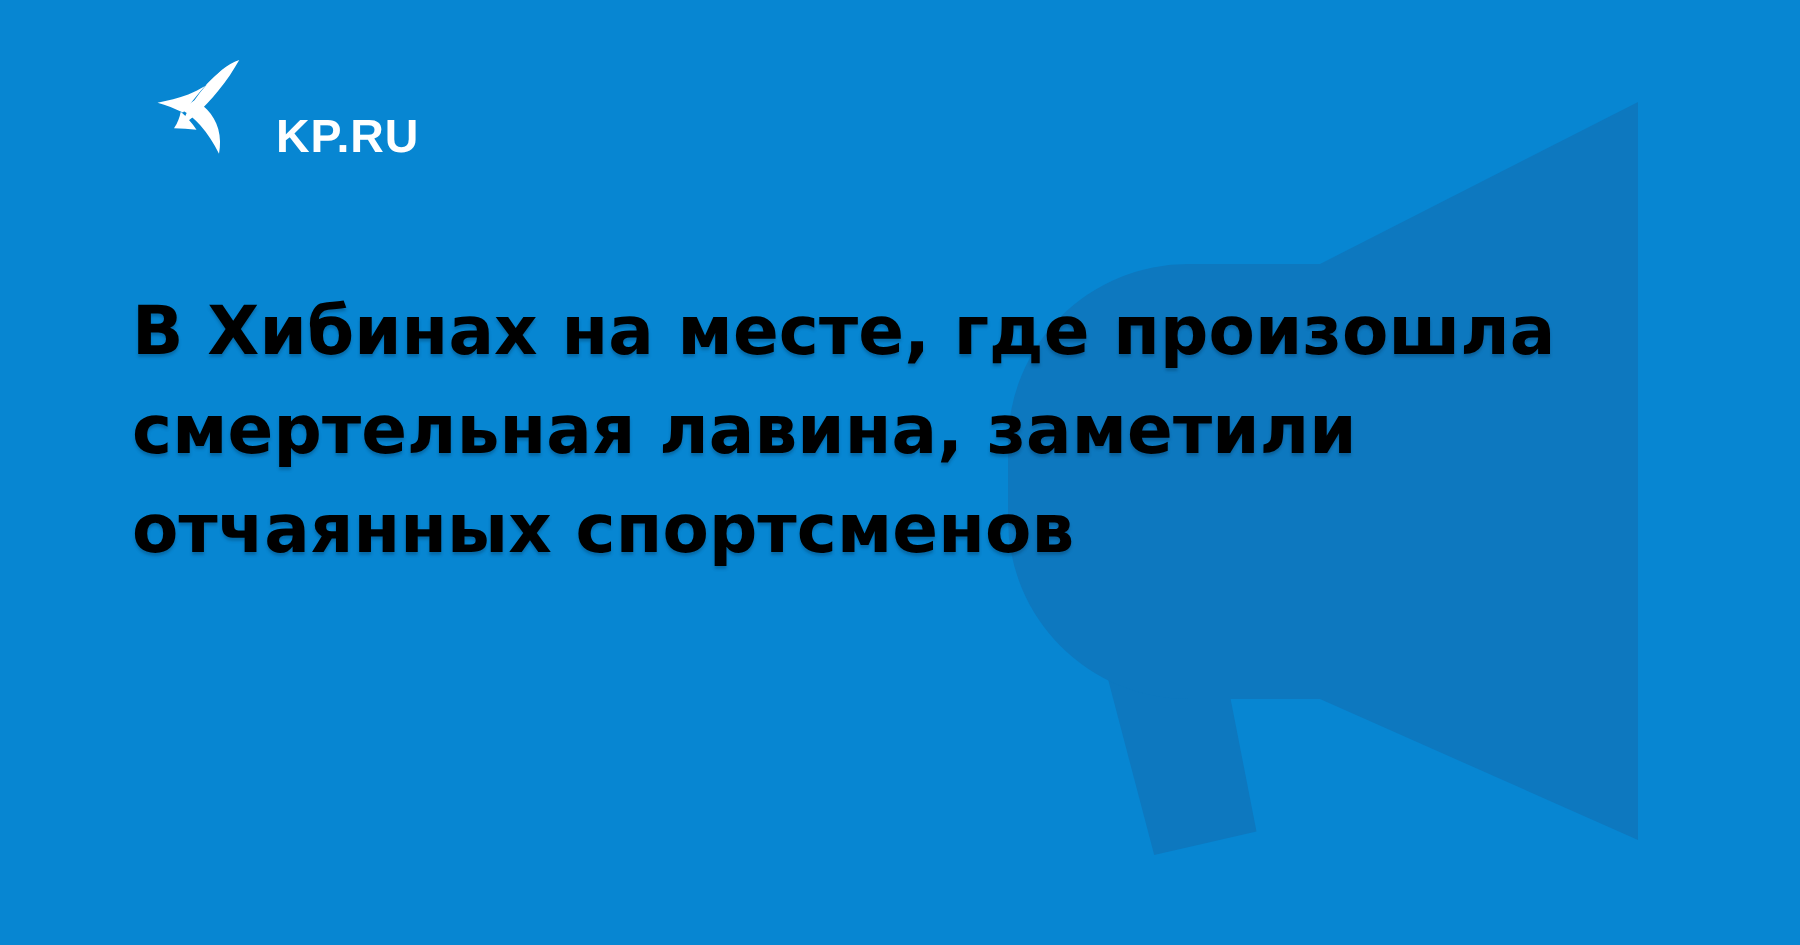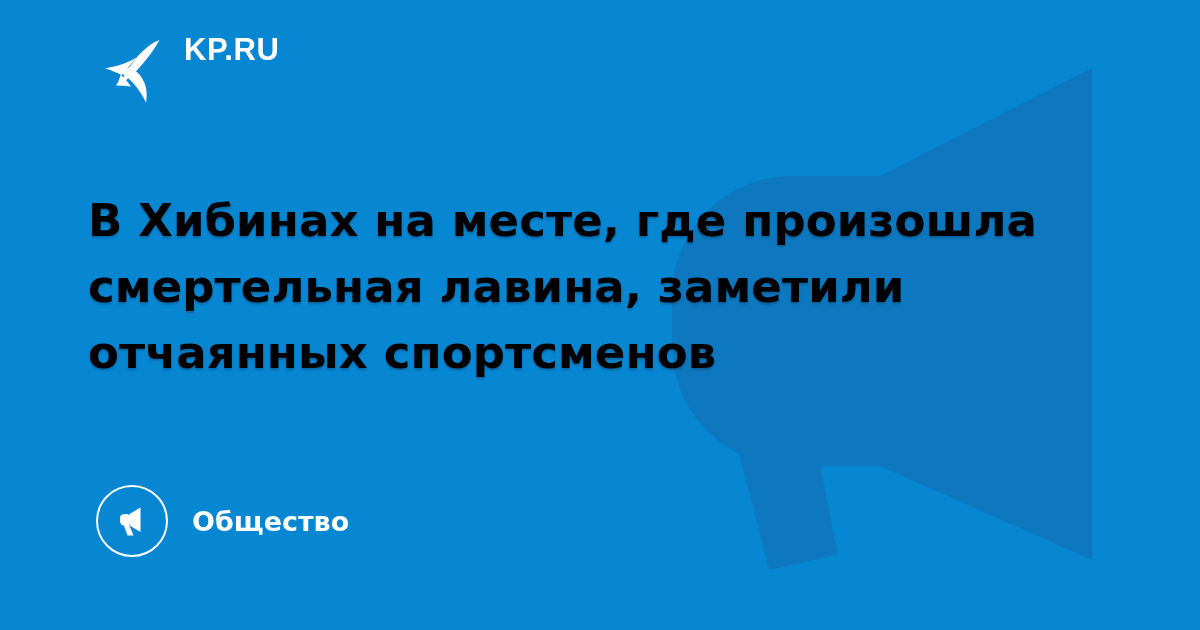--- a/index.html
+++ b/index.html
@@ -31,21 +31,21 @@
     height: 630px;
     pointer-events: none;
   }
 
   
   .brand {
     position: absolute;
     left: 96px;
     top: 34px;
     display: flex;
-    align-items: flex-start;
+    align-items: flex-end;
     gap: 16px;
     height: 72px;
   }
   .brand-bird {
     width: 72px;
     height: 72px;
     display: block;
     flex: 0 0 auto;
   }
   .brand-name {
@@ -130,26 +130,14 @@
         <path d="M63.5 6 C59.5 13 55 20 49.5 26.5 C45 32 40 37.5 34.5 42.5 C31.5 45 28.5 47.5 25 49.5 C27 43.5 30 38 33.5 33 C38.5 25.5 45 18.5 52 12.5 C55.5 9.8 59.5 7.3 63.5 6 Z"></path>
         <path d="M33.5 33 C36.5 34.5 39.5 36.5 42 39 C45.5 42.5 48 47 49.5 52 C51 57.5 51 63 50 68.5 C46.5 61.5 42.5 55 37.5 49.5 C34 45.5 30 42 25.5 39.5 C27.5 37 30.5 34.8 33.5 33 Z"></path>
         <path d="M24.5 40.5 C28.5 44 32 48 35 52.5 C30 52 25 51.5 20 51.5 C22.5 48 23.8 44.2 24.5 40.5 Z"></path>
       </g>
     </svg>
     <span class="brand-name">KP.RU</span>
   </div>
 
   <h1 class="headline">В Хибинах на месте, где произошла смертельная лавина, заметили отчаянных спортсменов</h1>
 
-  <div class="rubric">
-    <span class="rubric-badge">
-      <svg width="40" height="40" viewBox="0 0 40 40" aria-hidden="true">
-        <g fill="#ffffff">
-          <path d="M28.5 6.5 L28.5 31 L17.5 24.5 L17.5 13 Z"></path>
-          <rect x="8" y="13" width="10.5" height="11.5" rx="4.2" ry="4.2"></rect>
-          <path d="M11.5 23.5 L17 23.5 L21.5 34.5 L15.5 34.5 Z"></path>
-        </g>
-      </svg>
-    </span>
-    <span class="rubric-label">Общество</span>
-  </div>
 
 </div>
 
 </body></html>

